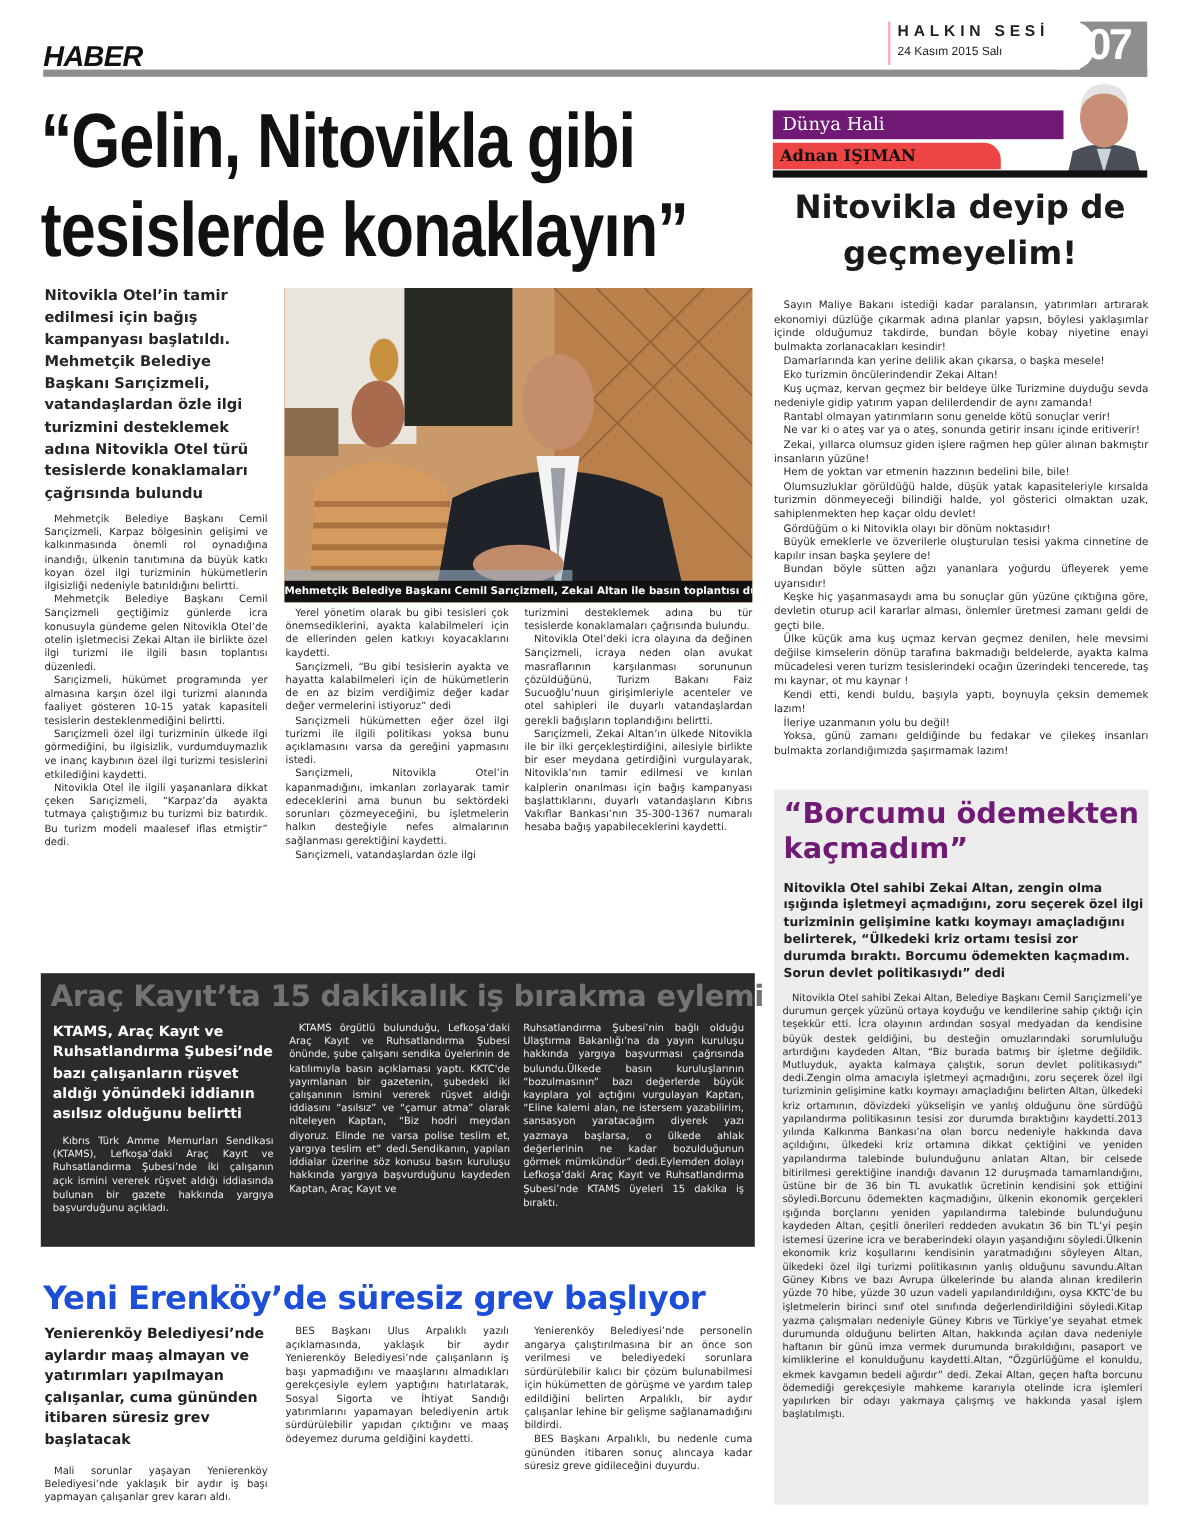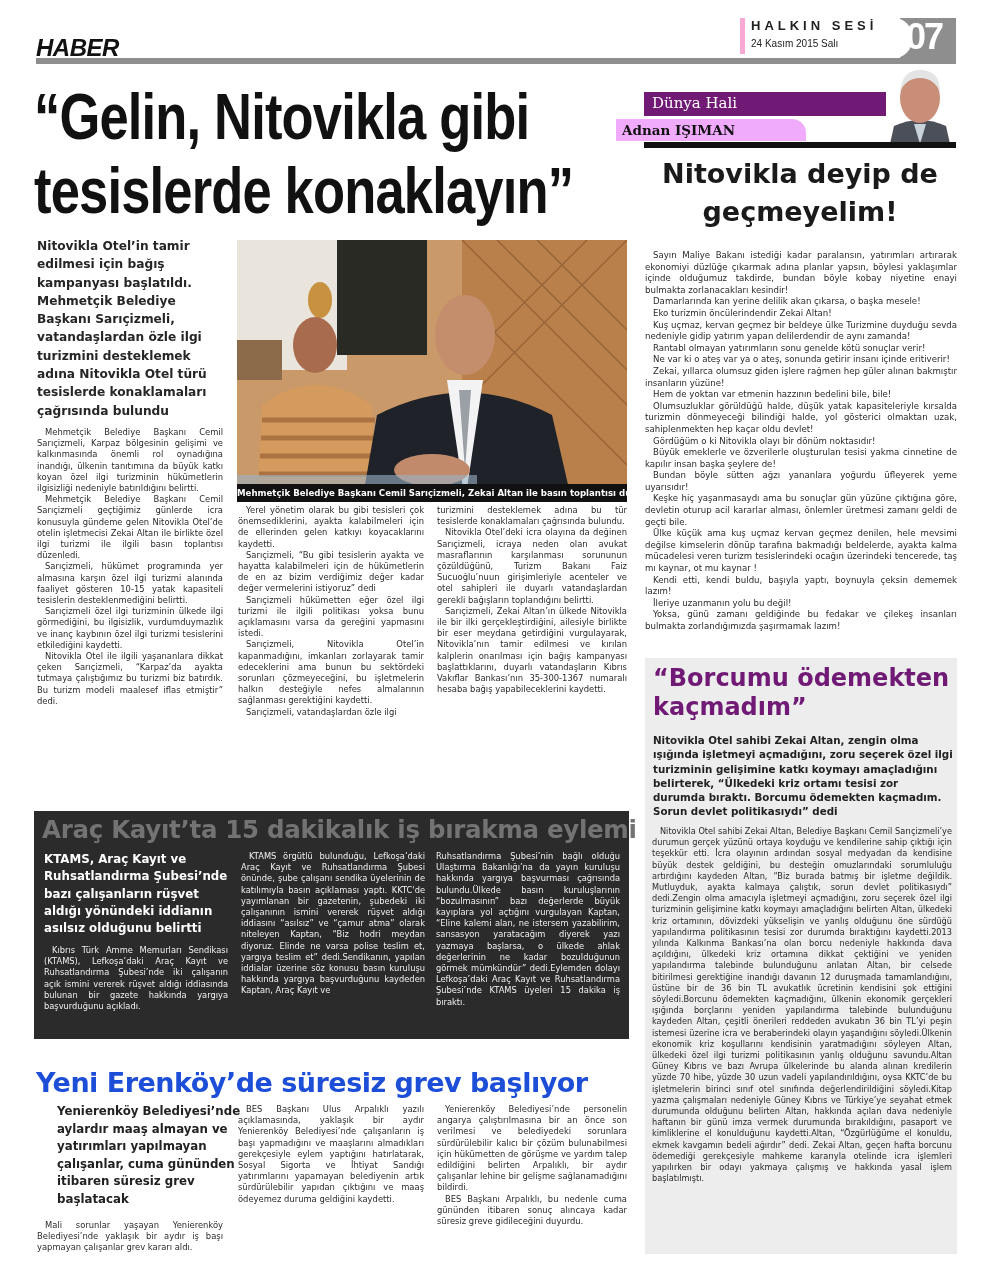--- a/index.html
+++ b/index.html
@@ -2,42 +2,42 @@
 <html><head>
 <meta charset="utf-8">
 <style>
   * { box-sizing: border-box; margin: 0; padding: 0; }
   html, body { width: 992px; height: 1276px; background: #ffffff; overflow: hidden; }
   body { position: relative; font-family: "DejaVu Sans", sans-serif; color: #1e1e1e; }
 
   
   .section-label { position: absolute; left: 36px; top: 34px; font-family: "Liberation Sans", sans-serif; font-weight: bold; font-style: italic; font-size: 24px; letter-spacing: -0.5px; color: #111; transform: scaleX(1.0); }
   .header-bar { position: absolute; left: 36px; top: 58px; width: 920px; height: 6px; background: #8e8e8e; }
-  .paper-info { position: absolute; left: 740px; top: 18px; border-left: 5px solid #f9a8d4; padding-left: 6px; height: 36px; }
+  .paper-info { position: absolute; left: 740px; top: 18px; border-left: 2px solid #f9a8d4; padding-left: 6px; height: 36px; }
   .paper-name { font-family: "Liberation Sans", sans-serif; font-size: 13px; letter-spacing: 4px; color: #222; font-weight: bold; }
   .paper-date { font-family: "Liberation Sans", sans-serif; font-size: 10px; color: #222; margin-top: 5px; }
   .page-no-box { position: absolute; left: 900px; top: 18px; width: 56px; height: 46px; background: #8e8e8e; }
   .page-no-curve { position: absolute; left: 882px; top: 18px; width: 30px; height: 40px; background: #fff; border-radius: 0 18px 18px 0; }
   .page-no { position: absolute; left: 906px; top: 16px; font-family: "Liberation Sans", sans-serif; font-weight: bold; font-size: 36px; color: #fff; letter-spacing: -2px; }
 
   
   .main-headline { position: absolute; left: 34px; top: 80px; width: 600px; font-family: "Liberation Sans", sans-serif; font-weight: bold; font-size: 64px; line-height: 74px; color: #111; letter-spacing: -1px; transform: scaleX(0.82); transform-origin: left top; white-space: nowrap; }
 
   .lead { position: absolute; left: 37px; top: 237px; width: 195px; font-family: "DejaVu Sans", sans-serif; font-weight: bold; font-size: 12.2px; line-height: 18.3px; color: #262626; }
 
   .body-col { position: absolute; font-family: "DejaVu Sans", sans-serif; font-size: 8.4px; line-height: 11.2px; color: #2a2a2a; text-align: justify; }
   .body-col p { text-indent: 8px; }
 
   .photo { position: absolute; left: 237px; top: 240px; width: 390px; height: 262px; overflow: hidden; background: #b88a55; }
   .photo-caption { position: absolute; left: 0; bottom: 0; width: 100%; height: 18px; background: #111; color: #fff; font-family: "DejaVu Sans", sans-serif; font-weight: bold; font-size: 8.6px; line-height: 18px; text-align: center; white-space: nowrap; }
 
   
   .col-head-top { position: absolute; left: 644px; top: 92px; width: 290px; height: 24px; background: #701a75; }
   .col-head-top span { position: absolute; left: 8px; top: 2px; font-family: "DejaVu Serif", serif; font-size: 15px; color: #fff; }
-  .col-head-name { position: absolute; left: 616px; top: 119px; width: 190px; height: 22px; background: #f0abfc; border-radius: 0 14px 0 0; }
+  .col-head-name { position: absolute; left: 644px; top: 119px; width: 190px; height: 22px; background: #ef4444; border-radius: 0 14px 0 0; }
   .col-head-name span { position: absolute; left: 6px; top: 3px; font-family: "DejaVu Serif", serif; font-weight: bold; font-size: 13.5px; color: #111; }
   .col-head-line { position: absolute; left: 644px; top: 142px; width: 312px; height: 6px; background: #111; }
   .author-photo { position: absolute; left: 886px; top: 64px; width: 68px; height: 80px; overflow: hidden; }
   .col-title { position: absolute; left: 644px; top: 155px; width: 312px; text-align: center; font-family: "DejaVu Sans", sans-serif; font-weight: bold; font-size: 27px; line-height: 38px; color: #1a1a1a; }
   .col-text { position: absolute; left: 645px; top: 250px; width: 312px; font-size: 8.6px; line-height: 11.6px; color: #2a2a2a; text-align: justify; }
   .col-text p { text-indent: 8px; }
 
   
   .grey-box { position: absolute; left: 645px; top: 658px; width: 312px; height: 596px; background: #ededed; }
   .grey-title { position: absolute; left: 653px; top: 664px; width: 300px; font-family: "DejaVu Sans", sans-serif; font-weight: bold; font-size: 24px; line-height: 29px; color: #701a75; }
@@ -47,21 +47,21 @@
 
   
   .dark-box { position: absolute; left: 34px; top: 811px; width: 595px; height: 228px; background: #2b2b2b; }
   .dark-title { position: absolute; left: 42px; top: 812px; width: 590px; font-family: "DejaVu Sans", sans-serif; font-weight: bold; font-size: 24.5px; line-height: 36px; color: #737373; white-space: nowrap; letter-spacing: -0.3px; }
   .dark-lead { position: absolute; left: 44px; top: 851px; width: 185px; font-family: "DejaVu Sans", sans-serif; font-weight: bold; font-size: 11.8px; line-height: 17.3px; color: #fff; }
   .dark-col { position: absolute; font-size: 8.3px; line-height: 11.2px; color: #f0f0f0; text-align: justify; }
   .dark-col p { text-indent: 8px; }
 
   
   .bottom-title { position: absolute; left: 36px; top: 1063px; width: 600px; font-family: "DejaVu Sans", sans-serif; font-weight: bold; font-size: 27px; line-height: 40px; color: #1d4ed8; white-space: nowrap; letter-spacing: -0.5px; }
-  .bottom-lead { position: absolute; left: 37px; top: 1103px; width: 195px; font-family: "DejaVu Sans", sans-serif; font-weight: bold; font-size: 11.8px; line-height: 17.6px; color: #222; margin-left: 20px; }
+  .bottom-lead { position: absolute; left: 37px; top: 1103px; width: 195px; font-family: "DejaVu Sans", sans-serif; font-weight: bold; font-size: 11.8px; line-height: 17.6px; color: #222; }
 </style>
 </head>
 <body>
 
 <div class="section-label">HABER</div>
 <div class="header-bar"></div>
 <div class="paper-info">
   <div class="paper-name">HALKIN SESİ</div>
   <div class="paper-date">24 Kasım 2015 Salı</div>
 </div>

